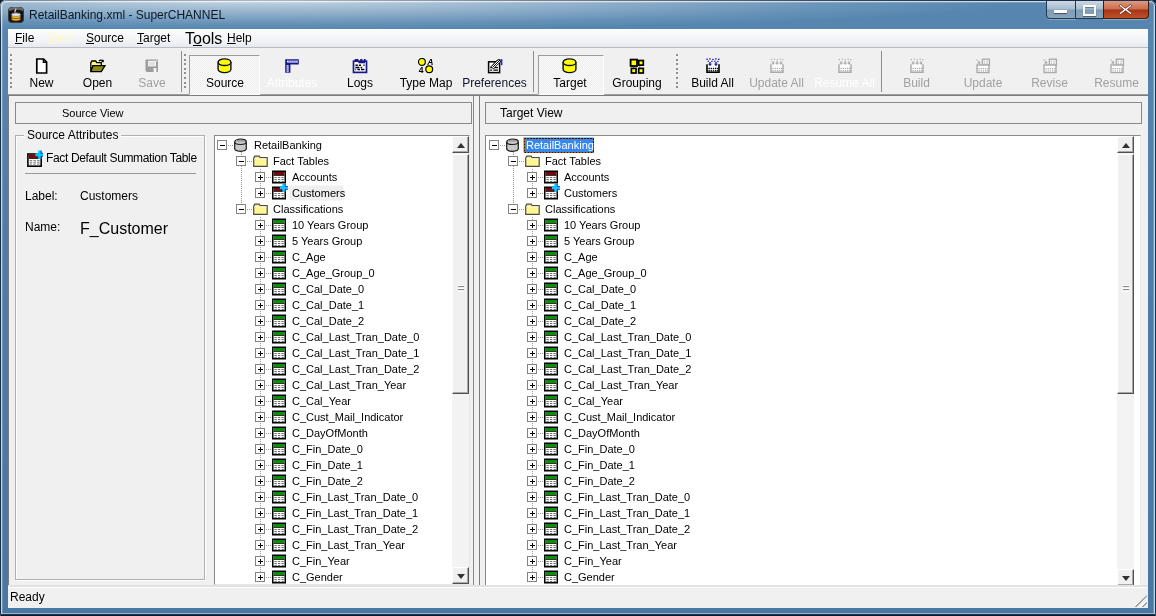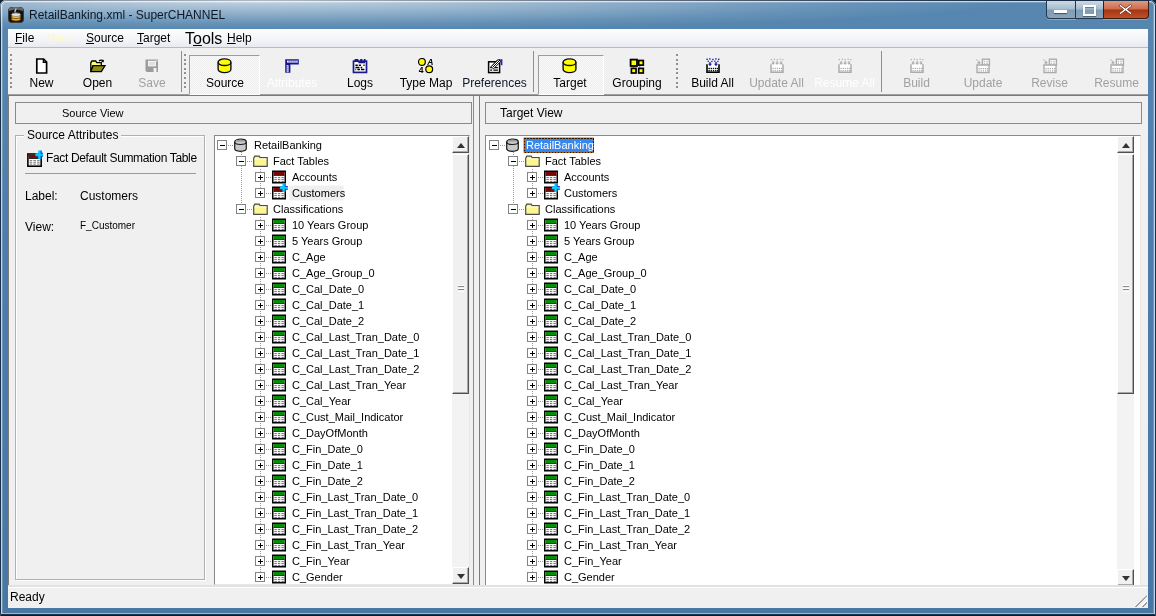--- a/index.html
+++ b/index.html
@@ -350,22 +350,22 @@
     <div class="abs" style="left:26px;top:102px;height:36px;line-height:22px;font-size:11px;margin-left:36px;">Source View</div>
     <div class="abs" style="left:15px;top:135px;width:190px;height:445px;border:1px solid #b0b0b0;box-shadow:inset 1px 1px 0 #fff, 1px 1px 0 #fff;box-sizing:border-box;"></div>
     <div class="abs" style="left:24px;top:129px;height:13px;line-height:13px;font-size:12px;background:#f0f0f0;padding:0 3px;">Source Attributes</div>
     <svg class="abs" style="left:25px;top:150px" width="18" height="17" viewBox="-1 -3 15 16">
       <use href="#tredp"></use>
     </svg>
     <div class="abs" style="left:46px;top:151px;height:14px;line-height:14px;font-size:12px;letter-spacing:-0.35px;">Fact Default Summation Table</div>
     <div class="abs" style="left:25px;top:173px;width:171px;height:1px;background:#9a9a9a;"></div>
     <div class="abs" style="left:25px;top:189px;font-size:12px;">Label:</div>
     <div class="abs" style="left:80px;top:189px;font-size:12px;">Customers</div>
-    <div class="abs" style="left:25px;top:220px;font-size:12px;">View:</div>
-    <div class="abs" style="left:80px;top:220px;font-size:10px;">F_Customer</div>
+    <div class="abs" style="left:25px;top:220px;font-size:12px;">Name:</div>
+    <div class="abs" style="left:80px;top:220px;font-size:16px;">F_Customer</div>
     <div class="abs" style="left:214px;top:135px;width:256px;height:450px;background:#fff;border:1px solid #8a8a8a;border-right-color:#e8e8e8;border-bottom-color:#e8e8e8;box-sizing:border-box;"></div>
     <svg style="position:absolute;left:215px;top:136px" width="236" height="448" viewBox="215 136 236 448">
 <line x1="241.5" y1="152.0" x2="241.5" y2="209.0" stroke="#999999" stroke-width="1" stroke-dasharray="1 1" shape-rendering="crispEdges"></line>
 <line x1="260.5" y1="169.0" x2="260.5" y2="193.0" stroke="#999999" stroke-width="1" stroke-dasharray="1 1" shape-rendering="crispEdges"></line>
 <line x1="260.5" y1="217.0" x2="260.5" y2="577.0" stroke="#999999" stroke-width="1" stroke-dasharray="1 1" shape-rendering="crispEdges"></line>
 <line x1="222" y1="145.5" x2="233" y2="145.5" stroke="#999999" stroke-width="1" stroke-dasharray="1 1" shape-rendering="crispEdges"></line>
 <line x1="241" y1="161.5" x2="252" y2="161.5" stroke="#999999" stroke-width="1" stroke-dasharray="1 1" shape-rendering="crispEdges"></line>
 <line x1="260" y1="177.5" x2="271" y2="177.5" stroke="#999999" stroke-width="1" stroke-dasharray="1 1" shape-rendering="crispEdges"></line>
 <line x1="260" y1="193.5" x2="271" y2="193.5" stroke="#999999" stroke-width="1" stroke-dasharray="1 1" shape-rendering="crispEdges"></line>
 <line x1="241" y1="209.5" x2="252" y2="209.5" stroke="#999999" stroke-width="1" stroke-dasharray="1 1" shape-rendering="crispEdges"></line>

